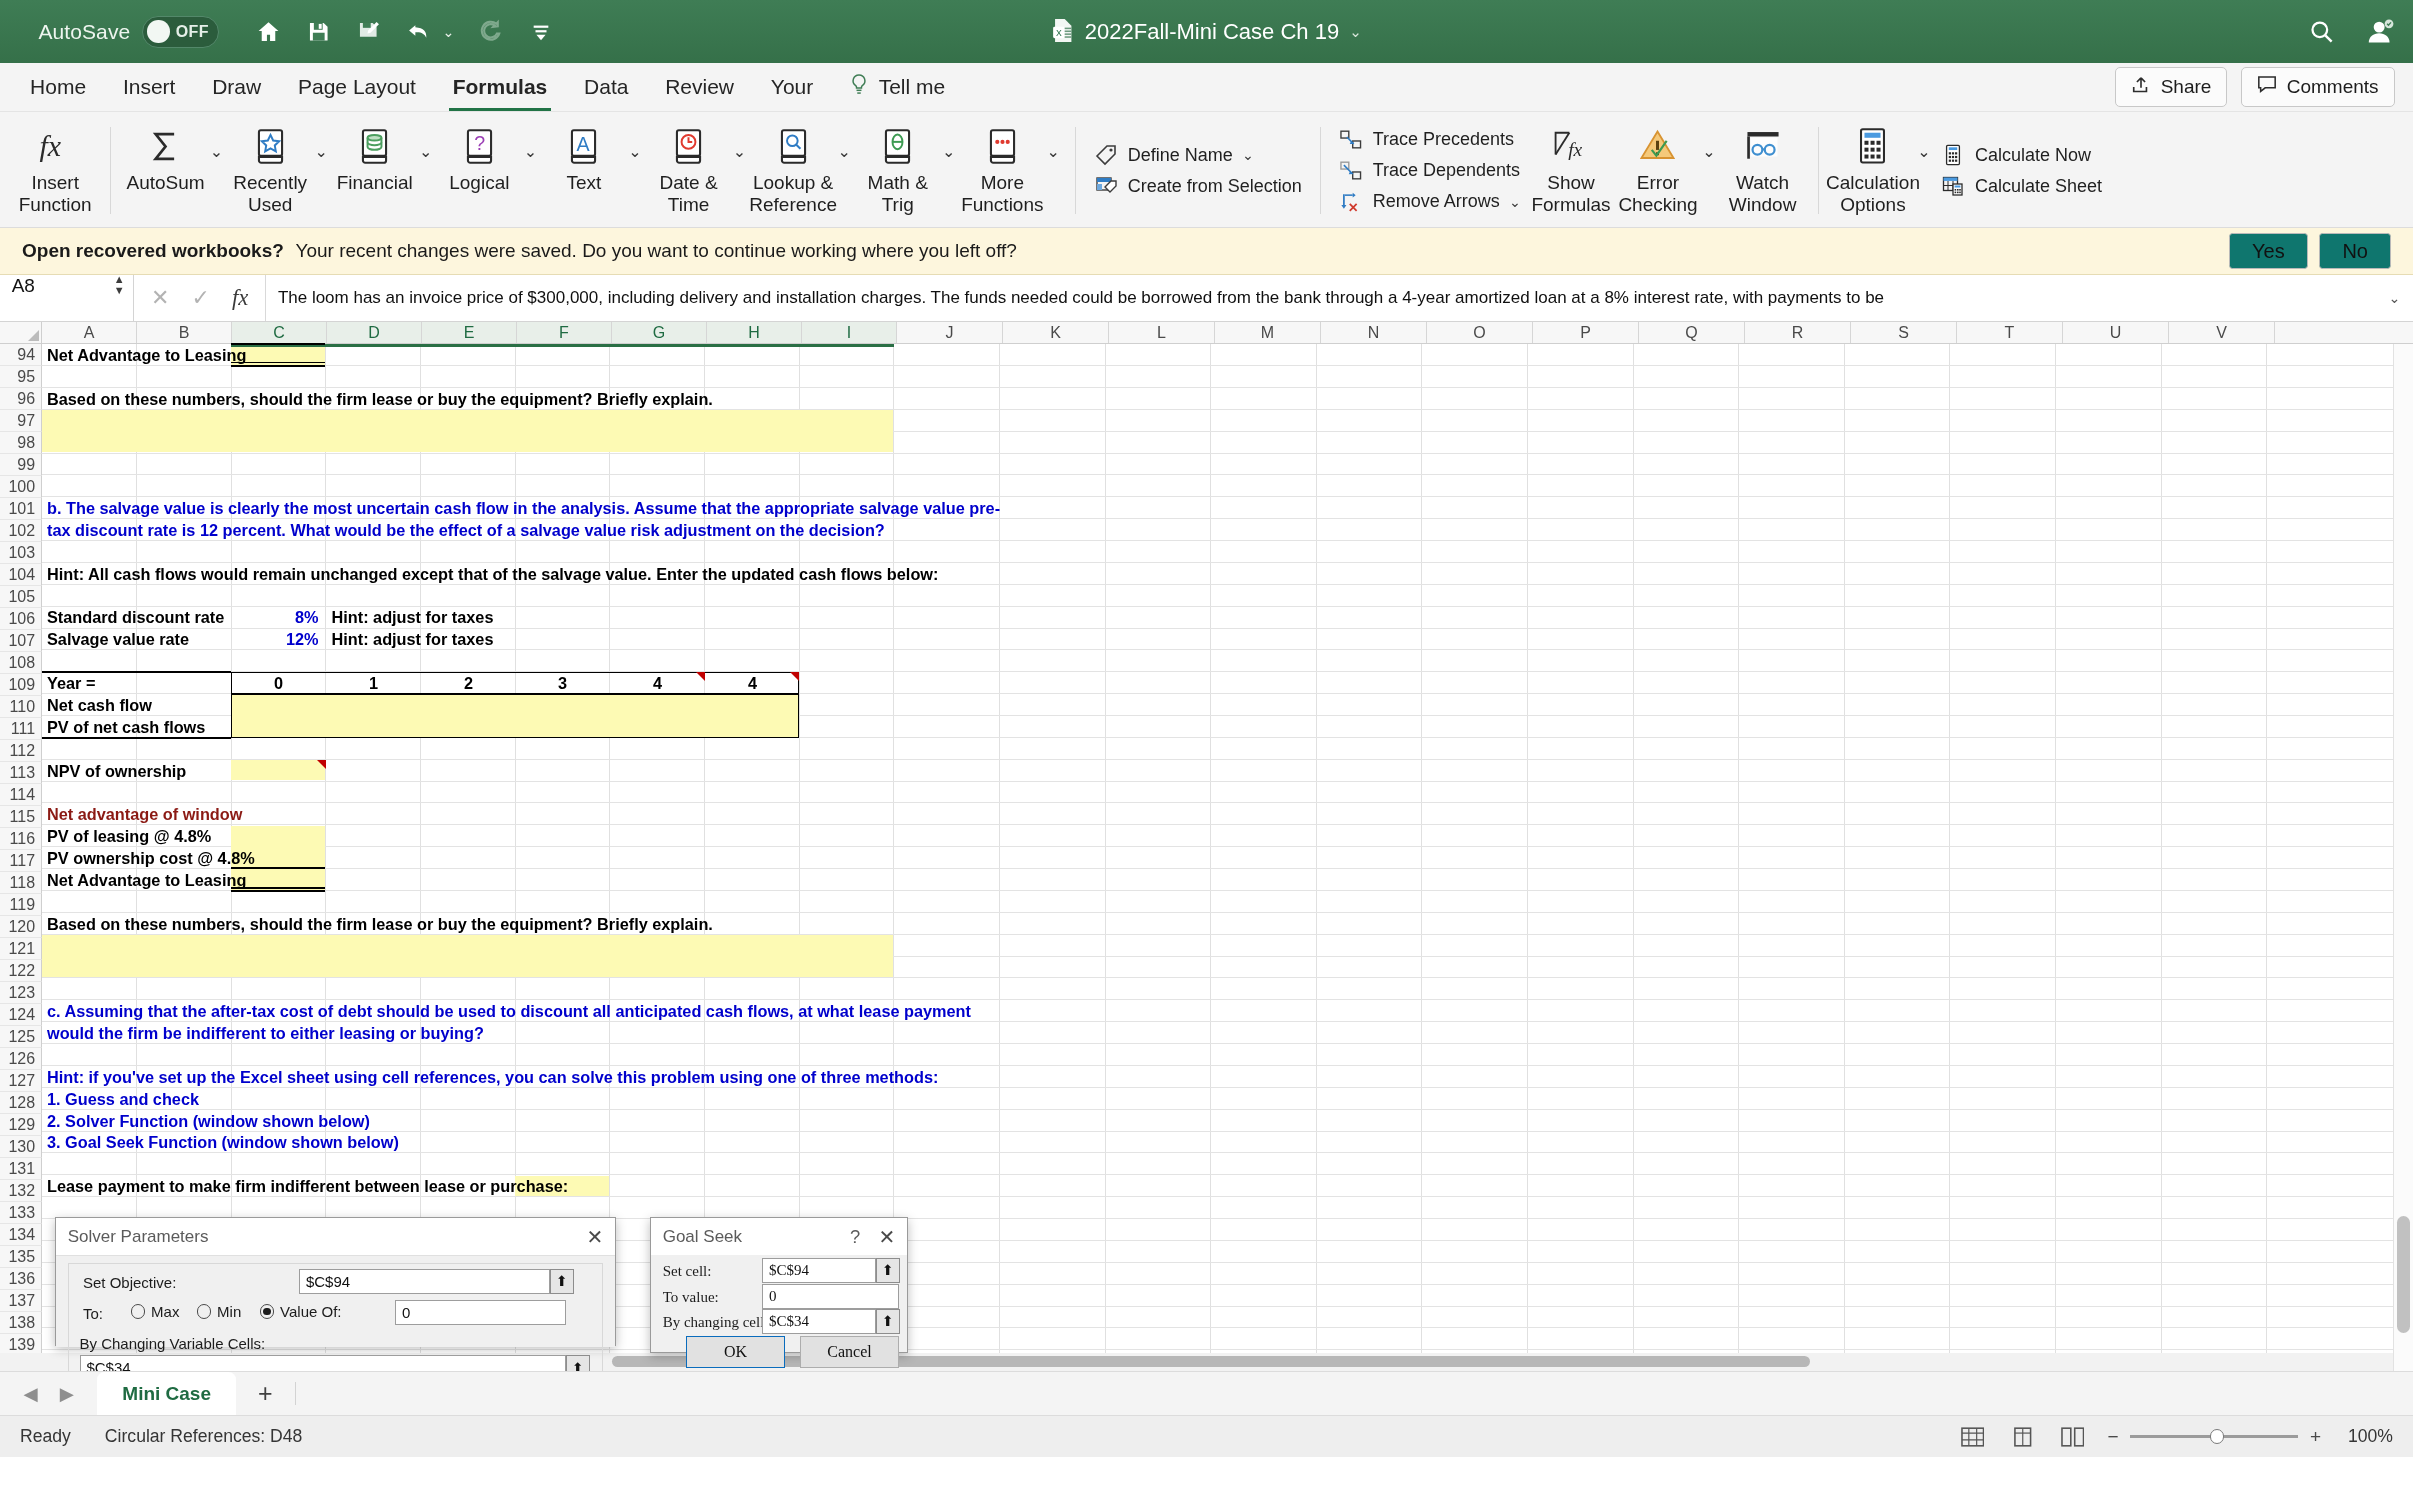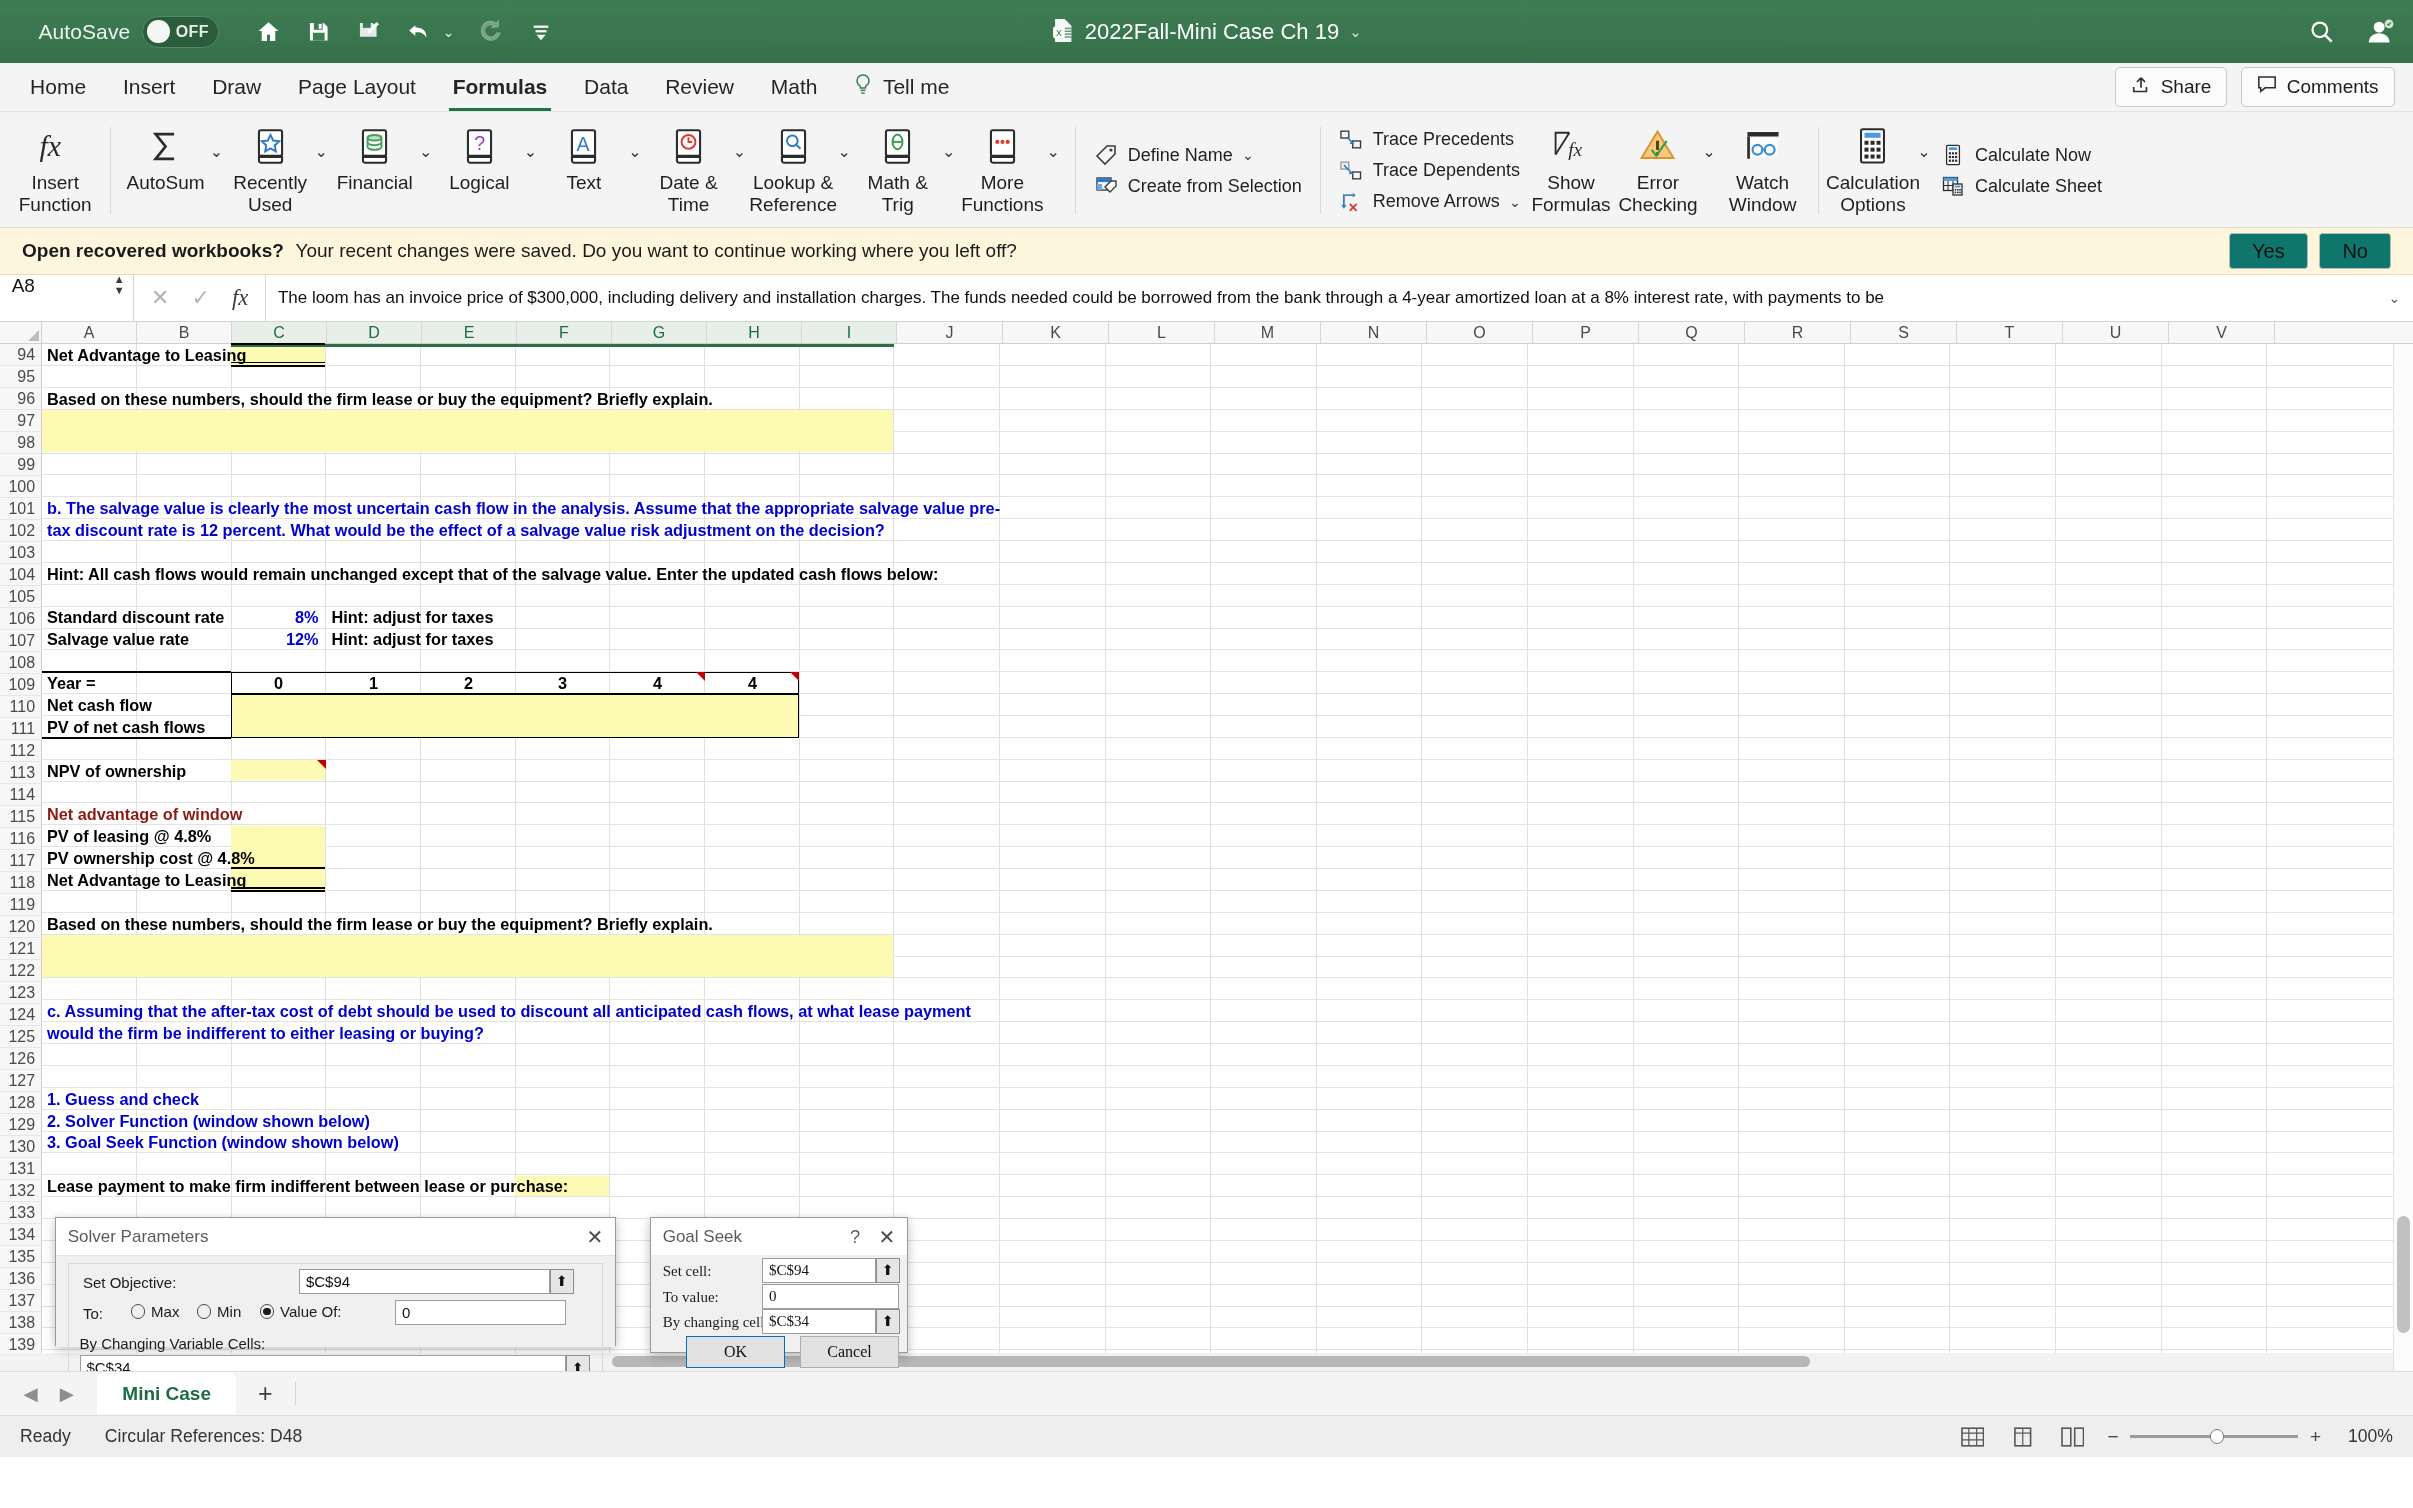--- a/index.html
+++ b/index.html
@@ -306,21 +306,21 @@
 </div>
 
 <div class="tabbar">
   <div class="tab first">Home</div>
   <div class="tab">Insert</div>
   <div class="tab">Draw</div>
   <div class="tab">Page Layout</div>
   <div class="tab active">Formulas</div>
   <div class="tab">Data</div>
   <div class="tab">Review</div>
-  <div class="tab">Math</div>
+  <div class="tab">Your</div>
   <div class="tellme">
     <span>
       <svg width="20" height="22" viewBox="0 0 20 24">
           <path d="M10 1a6.4 6.4 0 0 0-3.6 11.7c.6.5.9 1.1.9 1.8v.8h5.4v-.8c0-.7.3-1.3.9-1.8A6.4 6.4 0 0 0 10 1z" fill="none" stroke="#3f7d55" stroke-width="1.6"></path>
           <rect x="7.3" y="17" width="5.4" height="1.6" fill="#3f7d55"></rect>
           <rect x="8.1" y="20" width="3.8" height="1.6" fill="#3f7d55"></rect>
         </svg>
     </span>
     <span>Tell me</span>
   </div>
@@ -873,20 +873,21 @@
         <div class="cell b" style="left: 2.5px; top: 350px; height: 22px;">Net cash flow</div>
         <div class="cell b" style="left: 2.5px; top: 372px; height: 22px;">PV of net cash flows</div>
         <div class="cell b" style="left: 2.5px; top: 416px; height: 22px;">NPV of ownership</div>
         <div class="cell dkred" style="left: 2.5px; top: 459px; height: 22px;">  Net advantage of window</div>
         <div class="cell b" style="left: 2.5px; top: 481px; height: 22px;">PV of leasing @ 4.8%</div>
         <div class="cell b" style="left: 2.5px; top: 503px; height: 22px;">PV ownership cost @ 4.8%</div>
         <div class="cell b" style="left: 2.5px; top: 525px; height: 22px;">Net Advantage to Leasing</div>
         <div class="cell b" style="left: 2.5px; top: 569px; height: 22px;">Based on these numbers, should the firm lease or buy the equipment? Briefly explain.</div>
         <div class="cell blue" style="left: 2.5px; top: 656px; height: 22px;">c.   Assuming that the after-tax cost of debt should be used  to discount all anticipated cash flows, at what lease payment</div>
         <div class="cell blue" style="left: 2.5px; top: 678px; height: 22px;">would the firm be indifferent to either leasing or buying?</div>
+        <div class="cell blue" style="left: 2.5px; top: 722px; height: 22px;">Hint: if you've set up the Excel sheet using cell references, you can solve this problem using one of three methods:</div>
         <div class="cell blue" style="left: 2.5px; top: 744px; height: 22px;">1. Guess and check</div>
         <div class="cell blue" style="left: 2.5px; top: 766px; height: 22px;">2. Solver Function (window shown below)</div>
         <div class="cell blue" style="left: 2.5px; top: 787px; height: 22px;">3. Goal Seek Function (window shown below)</div>
         <div class="cell b" style="left: 2.5px; top: 831px; height: 22px;">Lease payment to make firm indifferent between lease or purchase:</div>
         <div class="cell bluenum" style="left: 189px; top: 262px; width: 90px; height: 22px;">8%</div>
         <div class="cell b" style="left: 287px; top: 262px; height: 22px;">Hint: adjust for taxes</div>
         <div class="cell bluenum" style="left: 189px; top: 284px; width: 90px; height: 22px;">12%</div>
         <div class="cell b" style="left: 287px; top: 284px; height: 22px;">Hint: adjust for taxes</div>
         <div class="cell ctr" style="left: 189px; top: 328px; width: 95px; height: 22px;">0</div>
         <div class="cell ctr" style="left: 284px; top: 328px; width: 95px; height: 22px;">1</div>

